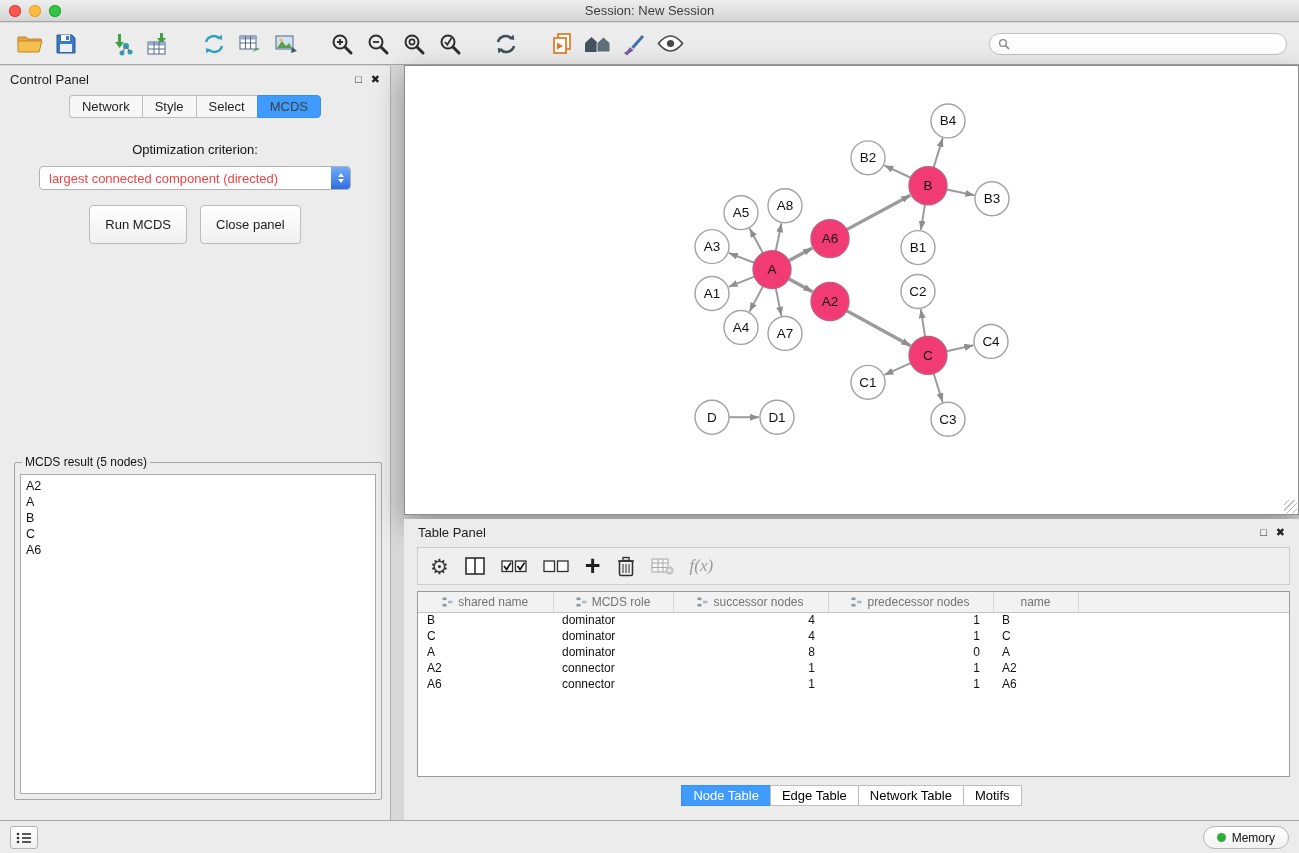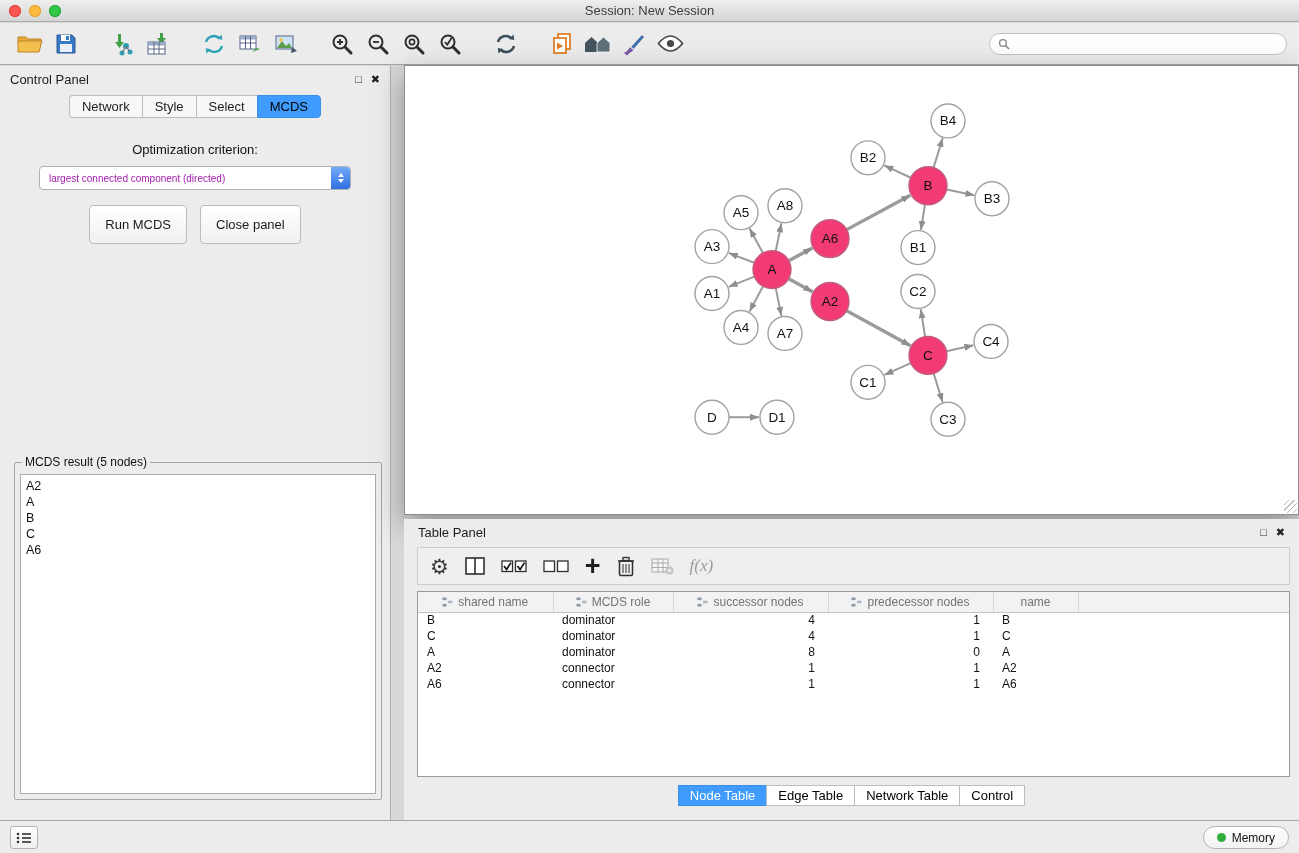--- a/index.html
+++ b/index.html
@@ -27,24 +27,24 @@
   
   .control-panel { position: absolute; left: 0; top: 66px; width: 391px; height: 754px; background: #ececec; border-right: 1px solid #b0b0b0; }
   .panel-header { height: 26px; display: flex; align-items: center; padding: 0 10px; }
   .panel-title { font-size: 13px; color: #1d1d1d; }
   .win-icons { margin-left: auto; display: flex; gap: 9px; align-items: center; }
   .win-icon { font-size: 11px; color: #222; line-height: 11px; }
   .cp-tabs { display: flex; justify-content: center; margin-top: 3px; }
   .cp-tab { font-size: 13px; padding: 3px 12px; background: #f7f7f7; border: 1px solid #bdbdbd; border-right: none; color: #222; }
   .cp-tab:first-child { border-radius: 4px 0 0 4px; }
   .cp-tab:last-child { border-right: 1px solid #bdbdbd; border-radius: 0 4px 4px 0; }
-  .cp-tab.active { background: #3f9bfd; border-color: #3a8fe8; color: #000000; }
+  .cp-tab.active { background: #3f9bfd; border-color: #3a8fe8; color: #404040; }
   .cp-opt-label { text-align: center; margin-top: 24px; font-size: 13px; color: #111; }
   .cp-select { margin: 9px auto 0; width: 312px; height: 24px; background: #fff; border: 1px solid #b2b2b2; border-radius: 4px; display: flex; align-items: center; overflow: hidden; }
-  .cp-select-text { flex: 1; padding: 0 9px; font-size: 10px; white-space: nowrap; color: #a21caf; }
+  .cp-select-text { flex: 1; padding: 0 9px; font-size: 13px; white-space: nowrap; color: #ef4444; }
   .cp-stepper { width: 19px; height: 100%; background: linear-gradient(#72abf9, #2e6fe0); display: flex; flex-direction: column; align-items: center; justify-content: center; gap: 2px; }
   .tri-up { width: 0; height: 0; border-left: 3.5px solid transparent; border-right: 3.5px solid transparent; border-bottom: 4.5px solid #fff; }
   .tri-down { width: 0; height: 0; border-left: 3.5px solid transparent; border-right: 3.5px solid transparent; border-top: 4.5px solid #fff; }
   .cp-buttons { display: flex; justify-content: center; gap: 13px; margin-top: 15px; }
   .mac-btn { font-family: inherit; font-size: 13px; color: #1b1b1b; padding: 11px 15px; background: linear-gradient(#ffffff, #f0f0f0); border: 1px solid #bcbcbc; border-radius: 4px; }
   fieldset.result-box { position: absolute; left: 14px; right: 8px; top: 389px; bottom: 20px; border: 1px solid #a6a6a6; border-radius: 2px; padding: 5px; }
   fieldset.result-box legend { font-size: 12px; padding: 0 3px; margin-left: 2px; color: #111; }
   .result-list { width: 100%; height: 100%; background: #fff; border: 1px solid #ababab; padding: 3px 5px; overflow: hidden; }
   .result-item { font-size: 12.5px; line-height: 16px; color: #111; }
 
@@ -550,21 +550,21 @@
             <td>A6</td>
             <td></td>
         </tr>
       </tbody>
     </table>
   </div>
   <div class="tp-tabs">
     <span class="tp-tab active">Node Table</span>
     <span class="tp-tab">Edge Table</span>
     <span class="tp-tab">Network Table</span>
-    <span class="tp-tab">Control</span>
+    <span class="tp-tab">Motifs</span>
   </div>
 </div>
 
 <div class="statusbar">
   <button class="list-btn">
       <span>
     <svg width="16" height="14" viewBox="0 0 16 14">
           <circle cx="2" cy="3" r="1.3" fill="#333"></circle>
           <line x1="6" y1="3" x2="15" y2="3" stroke="#333" stroke-width="1.6"></line>
           <circle cx="2" cy="7" r="1.3" fill="#333"></circle>

